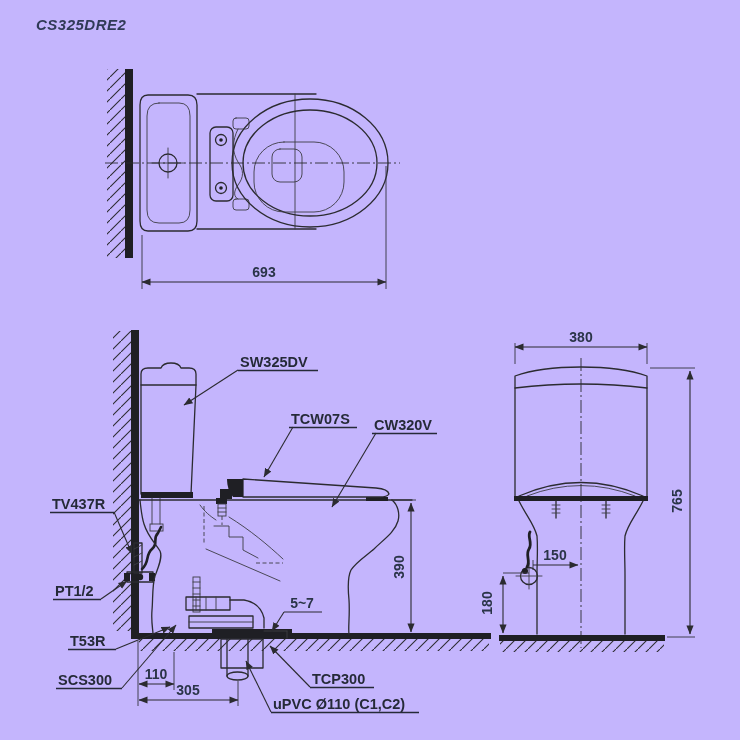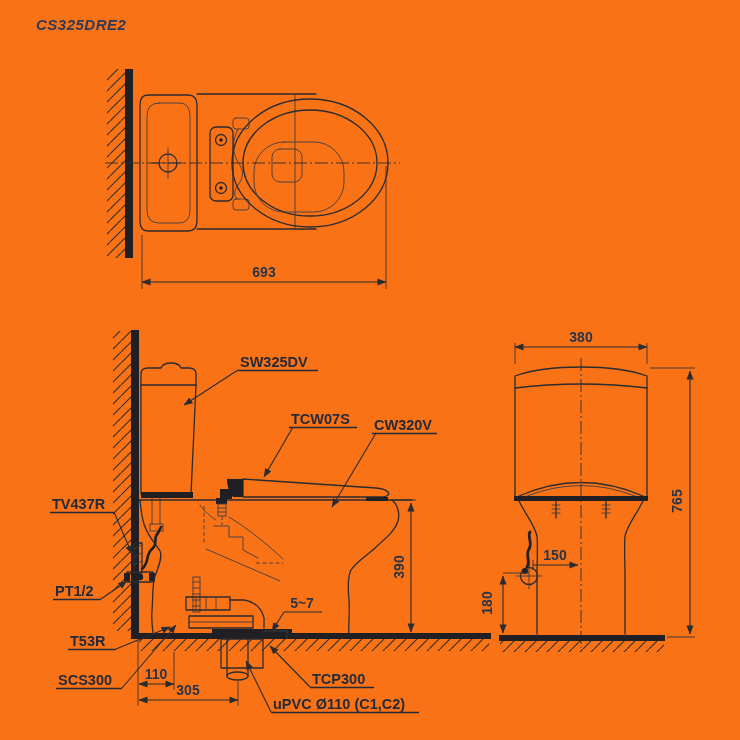--- a/index.html
+++ b/index.html
@@ -1,16 +1,16 @@
 <!DOCTYPE html>
 <html><head>
 <meta charset="utf-8">
 <style>
   html,body{margin:0;padding:0;background:#ffffff;}
-  #stage{position:relative;width:740px;height:740px;background:#f97316;overflow:hidden;
+  #stage{position:relative;width:740px;height:740px;background:#c4b5fd;overflow:hidden;
          font-family:"Liberation Sans",sans-serif;}
   #title{position:absolute;left:36px;top:16px;font:italic 700 15px "Liberation Sans",sans-serif;
          color:#303a57;letter-spacing:.5px;}
   svg{position:absolute;left:0;top:0;}
   .ln{stroke:#2b2b30;fill:none;stroke-width:1.3;stroke-linecap:round;stroke-linejoin:round;}
   .thin{stroke:#3c3c44;fill:none;stroke-width:.9;stroke-linecap:round;}
   .thk{fill:#1f1f24;stroke:none;}
   .ext{stroke:#34343c;fill:none;stroke-width:.9;}
   .dimln{stroke:#2b2b30;fill:none;stroke-width:1.1;}
   .cl{stroke:#2b2b30;fill:none;stroke-width:.9;stroke-dasharray:13 3 2 3;}

